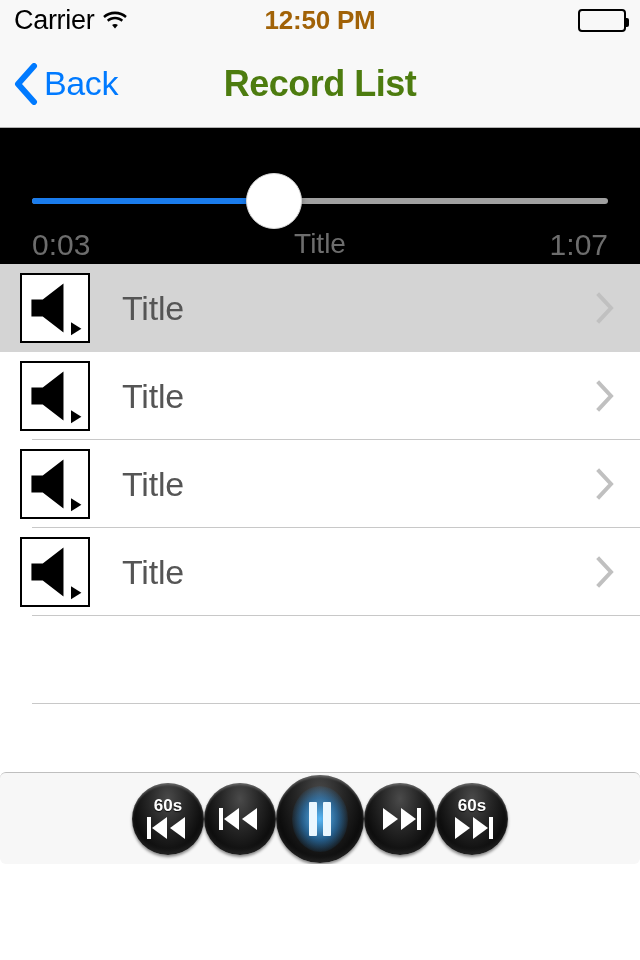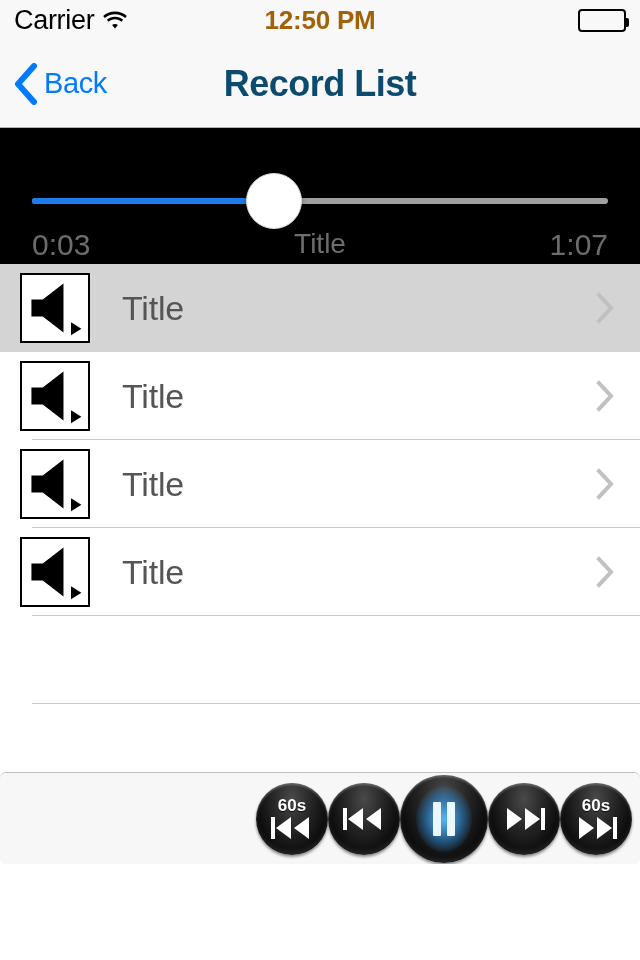--- a/index.html
+++ b/index.html
@@ -107,35 +107,35 @@
     align-items: center;
     gap: 6px;
     cursor: pointer;
   }
   .back-chevron {
     display: block;
     width: 24px;
     height: 42px;
   }
   .back-label {
-    font-size: 29px;
+    font-size: 34px;
     color: #007aff;
     letter-spacing: -0.4px;
   }
   .nav-title {
     position: absolute;
     left: 0; right: 0;
     top: 0;
     height: 87px;
     display: flex;
     align-items: center;
     justify-content: center;
     font-size: 36px;
     font-weight: bold;
-    color: #0c4a6e;
+    color: #4d7c0f;
     letter-spacing: -0.5px;
   }
 
   
   .player {
     position: absolute;
     top: 128px; left: 0;
     width: 640px;
     height: 136px;
     background: #000000;
@@ -283,21 +283,21 @@
   .toolbar {
     position: absolute;
     bottom: 0; left: 0;
     width: 640px;
     height: 92px;
     background: #f7f7f7;
     border-top: 1px solid #bfbfbf;
     box-sizing: border-box;
     display: flex;
     align-items: center;
-    justify-content: flex-end;
+    justify-content: center;
     padding: 0 8px;
     border-radius: 6px;
   }
   .tbtn {
     position: relative;
     width: 72px;
     height: 72px;
     border-radius: 50%;
     background:
       radial-gradient(ellipse at 50% 22%, #4a4a4a 0%, #262626 38%, #0b0b0b 72%, #000 100%);

